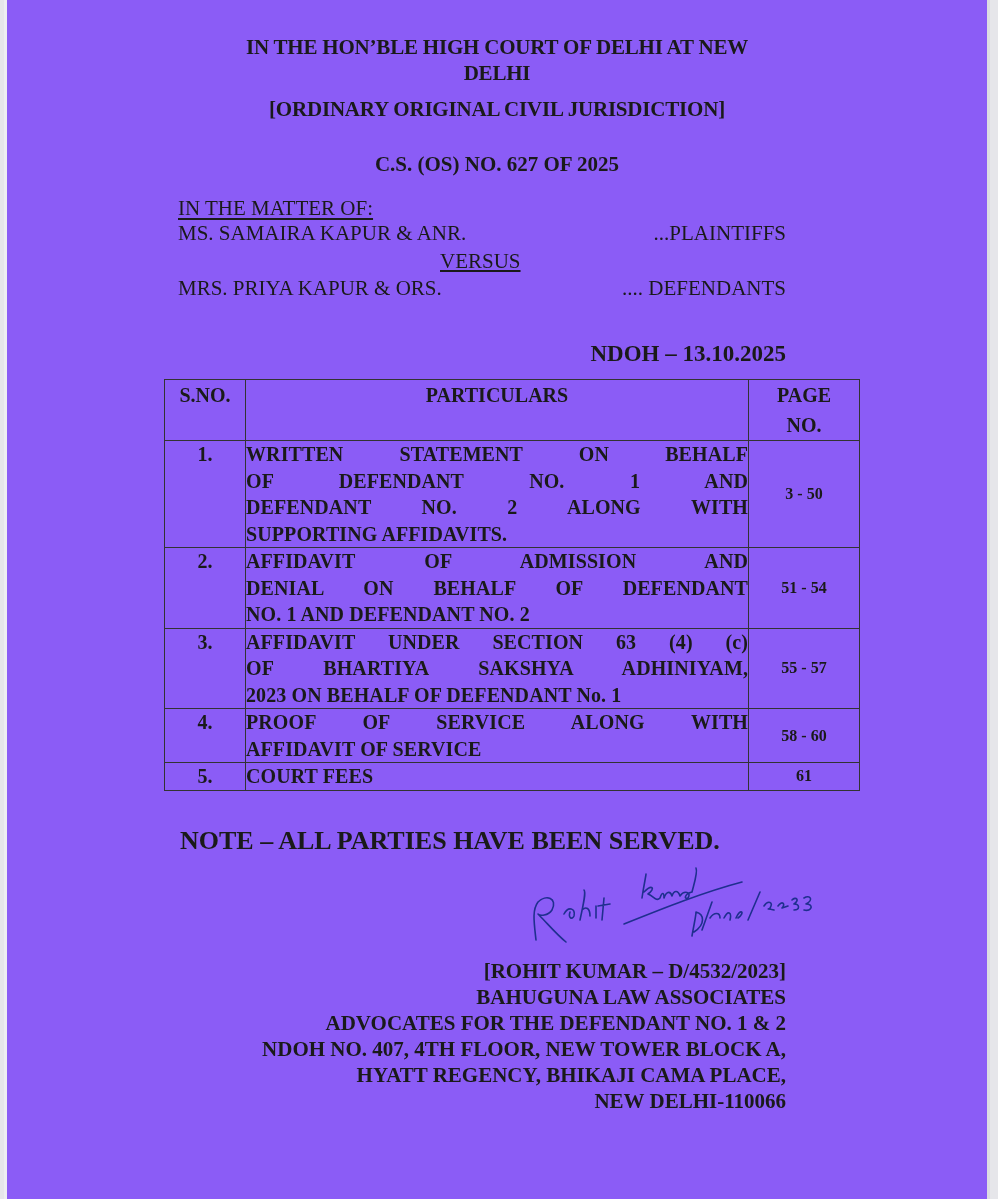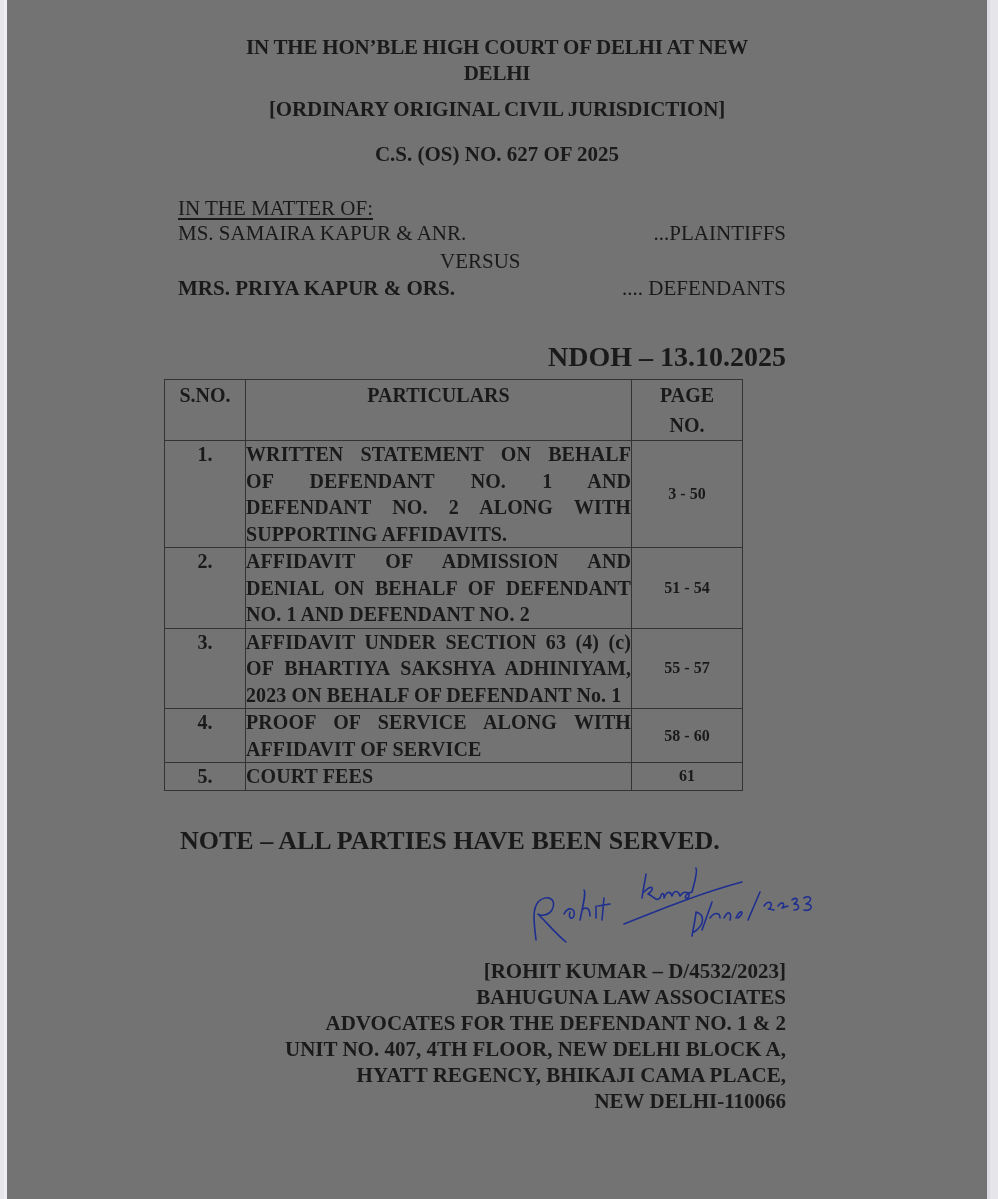--- a/index.html
+++ b/index.html
@@ -4,40 +4,40 @@
 <style>
   html, body { margin: 0; padding: 0; }
   body {
     width: 998px; height: 1199px; overflow: hidden;
     background: #e6e6ea;
     font-family: "Liberation Serif", "DejaVu Serif", serif;
     color: #1a1a1a;
   }
   .page {
     position: absolute; left: 4px; top: 0; width: 986px; height: 1199px;
-    background: #737373;
+    background: #8b5cf6;
     box-shadow: inset -3px 0 0 #dcdce2, inset 3px 0 0 #eeeef2;
   }
   .abs { position: absolute; }
   .title { left: 0; width: 986px; text-align: center; font-size: 21px; font-weight: bold; letter-spacing: -0.2px; line-height: 26px; }
   .title-l1 { top: 34px; }
   .title-l2 { top: 60px; }
   .title-l3 { top: 86px; margin-top: 10px; }
-  .case-no { top: 142px; left: 0; width: 986px; text-align: center; font-size: 21px; font-weight: bold; }
+  .case-no { top: 152px; left: 0; width: 986px; text-align: center; font-size: 21px; font-weight: bold; }
   .matter { left: 174px; top: 196px; font-size: 21px; font-weight: normal; text-decoration: underline; text-decoration-thickness: 2px; text-underline-offset: 3px; }
   .party { font-size: 21px; }
   .p1 { left: 174px; top: 221px; }
   .p1r { right: 204px; top: 221px; }
-  .versus { left: 436px; top: 249px; font-size: 21px; }
-  .p2 { left: 174px; top: 276px; font-weight: bold; }
+  .versus { left: 436px; top: 249px; font-size: 21px; text-decoration: underline; }
+  .p2 { left: 174px; top: 276px; }
   .p2r { right: 204px; top: 276px; }
-  .ndoh { right: 204px; top: 341px; font-size: 28px; font-weight: bold; }
+  .ndoh { right: 204px; top: 341px; font-size: 23px; font-weight: bold; }
 
   table.index {
-    position: absolute; left: 160px; top: 379px; width: 579px;
+    position: absolute; left: 160px; top: 379px; width: 696px;
     border-collapse: collapse;
     font-family: "Liberation Serif", serif;
   }
   table.index td, table.index th {
     border: 1.5px solid #333;
     padding: 0;
   }
   th { font-size: 20px; font-weight: bold; vertical-align: top; line-height: 30px; }
   .c-sno { width: 80px; text-align: center; }
   .c-part { text-align: center; }
@@ -138,18 +138,18 @@
       <path d="M118 36 C120 22, 122 14, 122 12 M120 30 C128 22, 132 26, 124 32 C130 34, 132 40, 136 36 C138 30, 140 30, 140 36 C142 30, 146 28, 148 34 C150 28, 154 28, 156 34 C160 28, 168 30, 164 36 C160 38, 160 32, 168 30 C170 22, 174 10, 172 6"></path>
       <path d="M100 62 C140 46, 180 30, 218 20"></path>
       <path d="M168 74 C170 62, 172 54, 172 50 C180 52, 182 62, 170 70 M178 68 L188 40 M186 56 C190 50, 196 50, 196 56 M200 56 C204 48, 208 50, 206 58 M212 56 C216 46, 222 50, 214 56 M224 58 L236 30 M240 44 C244 38, 250 40, 246 46 C244 48, 242 46, 250 48 M254 44 C258 38, 262 42, 258 46 L264 44 M268 38 C272 34, 276 38, 270 42 C276 42, 276 48, 270 48 M280 36 C286 32, 290 38, 282 42 C290 42, 288 50, 280 48"></path>
     </g>
   </svg>
 
   <div class="abs sig-block">
     <div>[ROHIT KUMAR – D/4532/2023]</div>
     <div>BAHUGUNA LAW ASSOCIATES</div>
     <div>ADVOCATES FOR THE DEFENDANT NO. 1 &amp; 2</div>
-    <div>UNIT NO. 407, 4TH FLOOR, NEW DELHI BLOCK A,</div>
+    <div>NDOH NO. 407, 4TH FLOOR, NEW TOWER BLOCK A,</div>
     <div>HYATT REGENCY, BHIKAJI CAMA PLACE,</div>
     <div>NEW DELHI-110066</div>
   </div>
 
 </div>
 
 </body></html>

